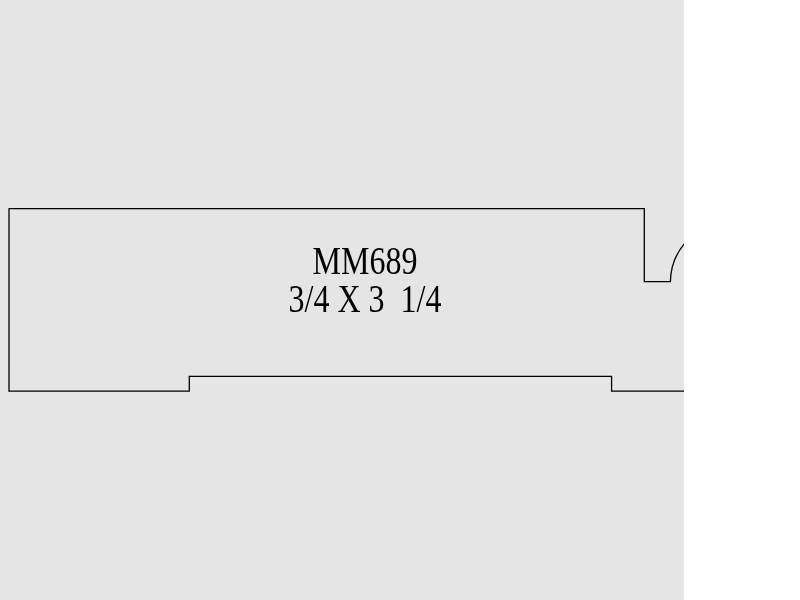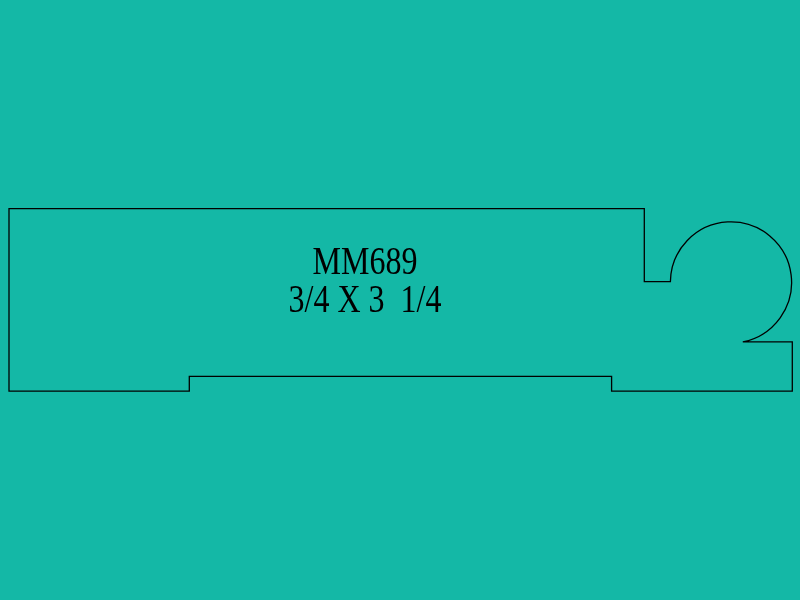--- a/index.html
+++ b/index.html
@@ -2,25 +2,26 @@
 <html><head>
 <meta charset="utf-8">
 <style>
   html, body {
     margin: 0;
     padding: 0;
     background: #ffffff;
   }
   .screen {
     position: relative;
-    width: 800px;
+    width: 644px;
     height: 600px;
-    background: #14b8a6;
+    background: #e5e5e5;
     overflow: hidden;
     font-family: "Liberation Serif", "DejaVu Serif", serif;
+    padding-left: 40px;
   }
   .drawing-svg {
     position: absolute;
     left: 0;
     top: 0;
     display: block;
   }
   .labels {
     position: absolute;
     left: 165px;

